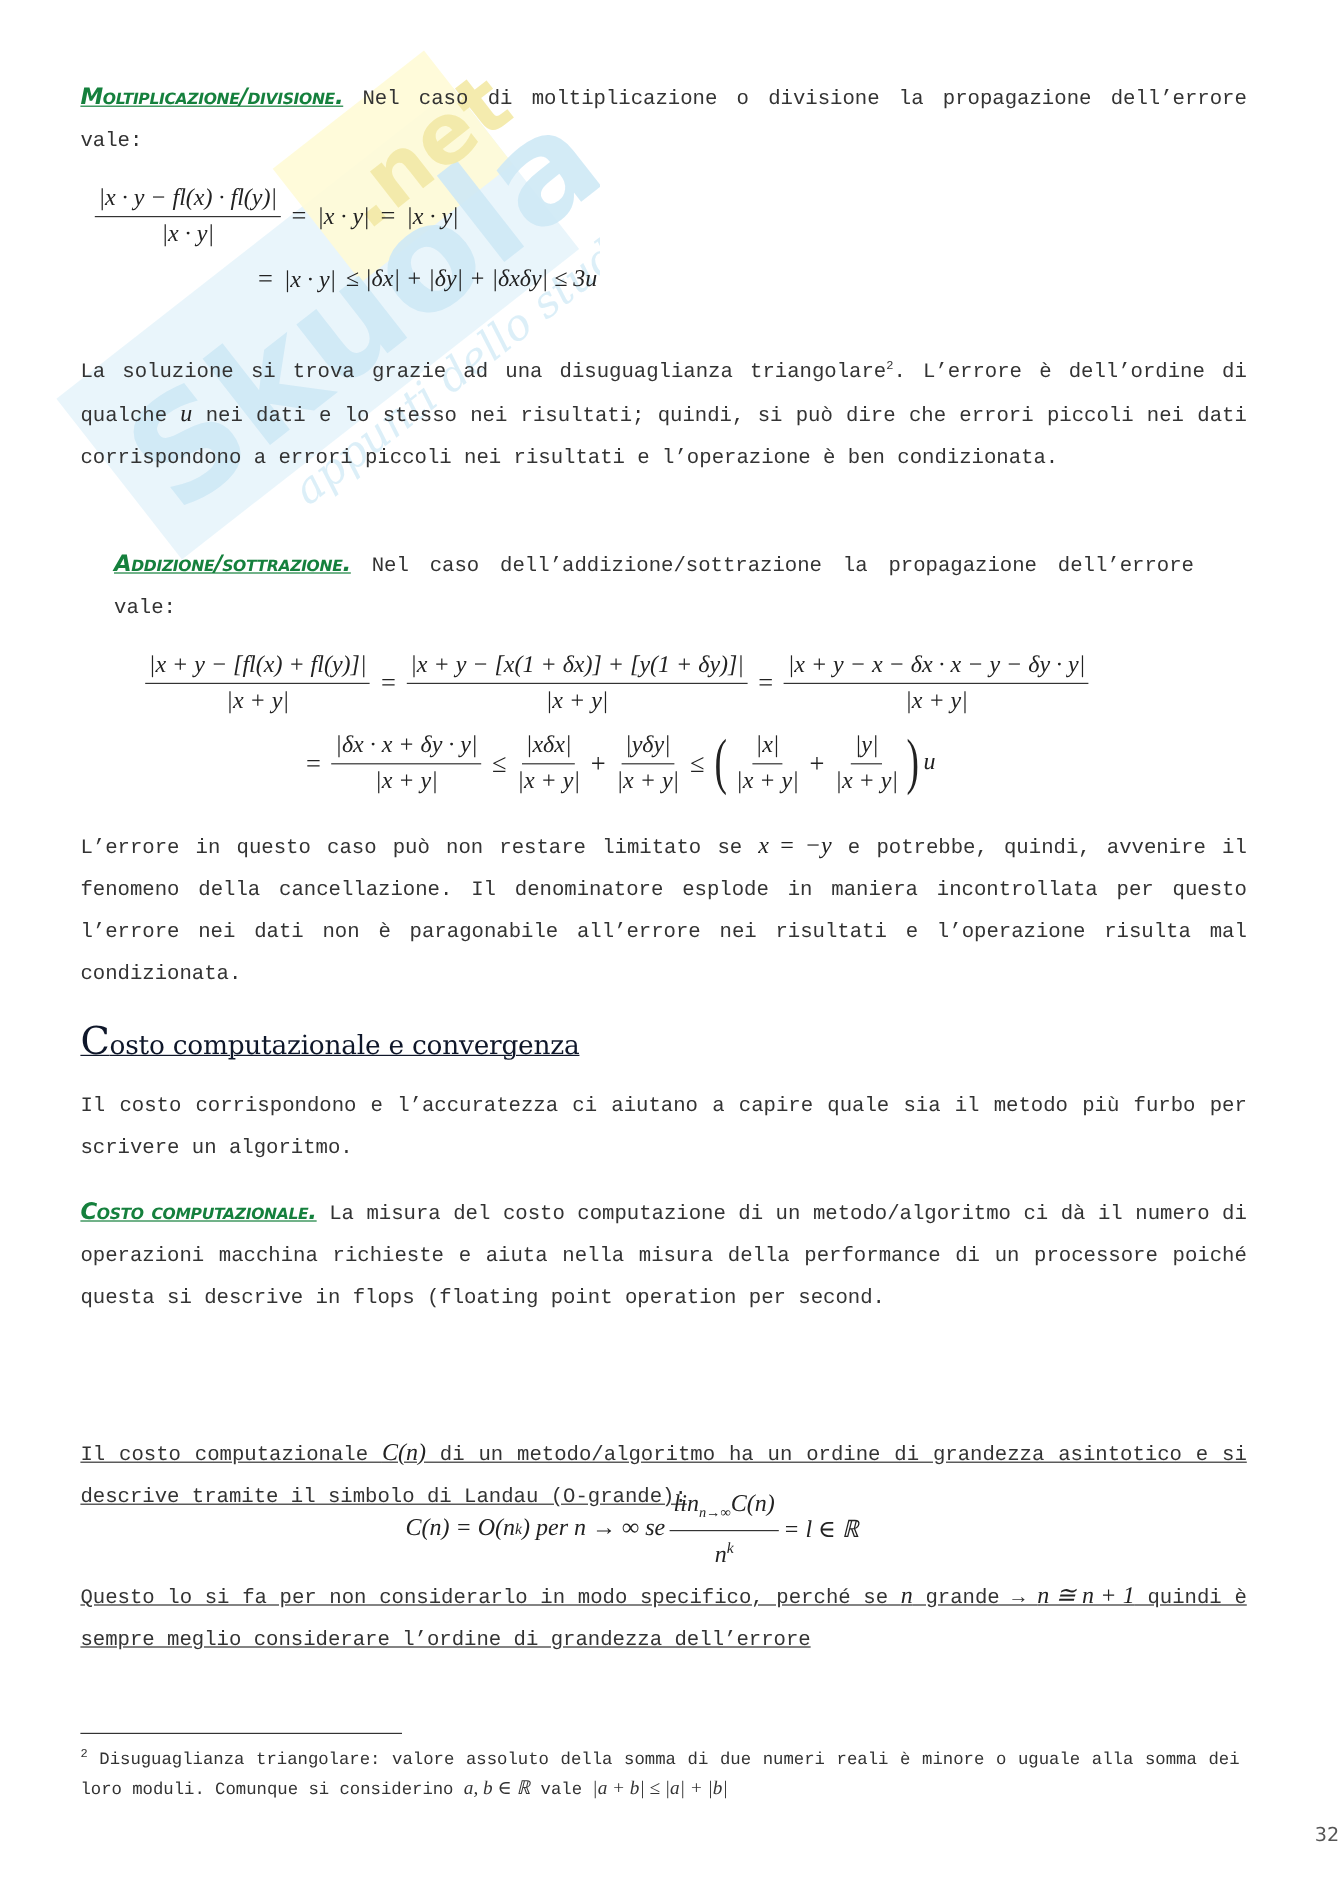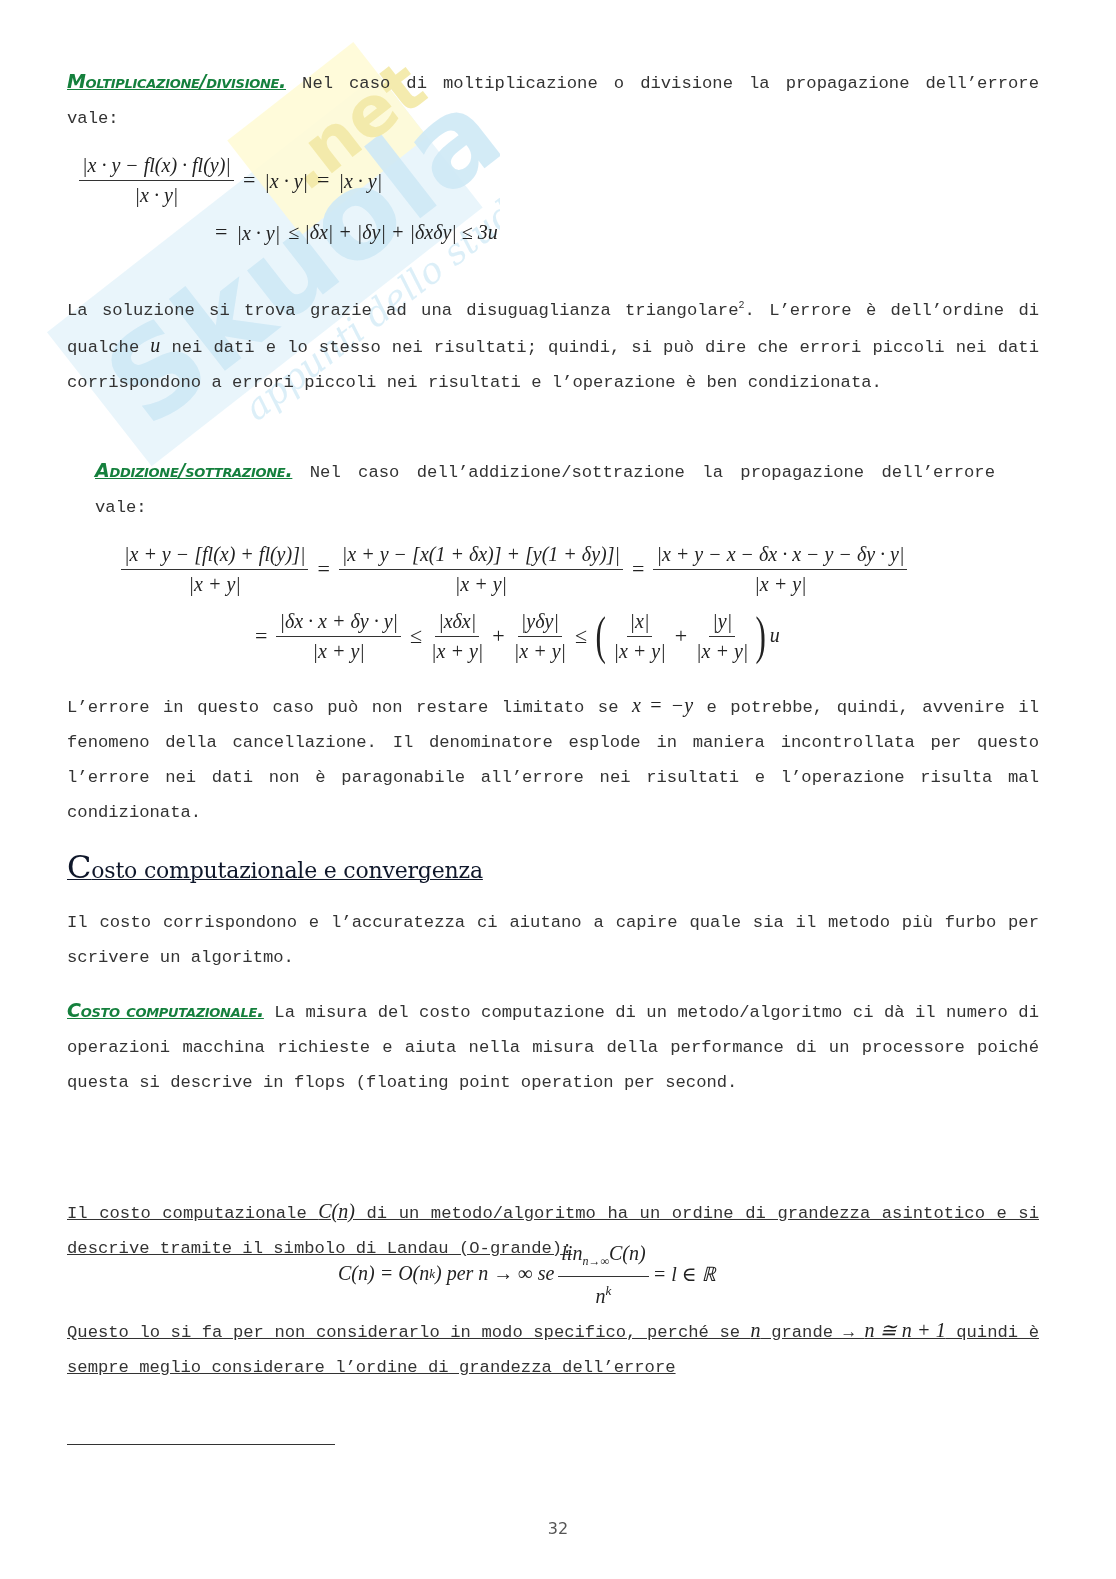--- a/index.html
+++ b/index.html
@@ -21,21 +21,21 @@
   .frac .den { padding-top: 2px; line-height: 24px; }
   .op { font-style: normal; margin: 0 5px; font-size: 22px; }
   .paren { font-style: normal; font-size: 52px; line-height: 1; font-weight: 200; transform: scaleX(0.6); display: inline-block; }
 
   .section-title { font-family: "DejaVu Serif", "Liberation Serif", serif; font-size: 22px; color: #0f172a; text-decoration: underline; text-decoration-thickness: 1px; font-weight: normal; margin: 0; letter-spacing: -0.2px; }
   .section-title .cap { font-size: 32px; font-weight: 200; }
 
   .footnote-rule { position: absolute; left: 67px; top: 1444px; width: 268px; border-top: 1.3px solid #333; }
   .footnote { position: absolute; left: 67px; top: 1455px; width: 966px; font-family: "Liberation Mono", "DejaVu Sans Mono", monospace; font-size: 14.4px; color: #333; line-height: 24px; text-align: justify; }
   .footnote .mi { font-family: "Liberation Serif", "DejaVu Serif", serif; font-style: italic; font-size: 16px; }
-  .page-number { position: absolute; left: 0; width: 1116px; top: 1519px; text-align: center; font-family: "DejaVu Sans", sans-serif; font-size: 16px; color: #555; }
+  .page-number { position: absolute; left: 0; width: 1116px; top: 1519px; text-align: right; font-family: "DejaVu Sans", sans-serif; font-size: 16px; color: #555; }
 
   .abs { position: absolute; }
 </style>
 </head>
 <body>
 
 <div class="page">
 
   <svg class="wm" viewBox="0 0 480 480">
     <g transform="rotate(-38 240 240)">
@@ -157,15 +157,18 @@
       <span class="den"><span>n</span><sup style="font-size:13px">k</sup></span>
     </span>
     <span>= l ∈ ℝ</span>
   </div>
 
   <p class="p abs" style="left:67px; top:1313px; width:972px;text-decoration:underline;">
     <span>Questo lo si fa per non considerarlo in modo specifico, perché se </span><span class="mi">n</span><span> grande → </span><span class="mi">n ≅ n + 1</span><span> quindi è sempre meglio considerare l’ordine di grandezza dell’errore</span>
   </p>
 
   <div class="footnote-rule"></div>
+  <div class="footnote">
+    <sup class="fn">2</sup><span> Disuguaglianza triangolare: valore assoluto della somma di due numeri reali è minore o uguale alla somma dei loro moduli. Comunque si considerino </span><span class="mi">a, b ∈ ℝ</span><span> vale </span><span class="mi">|a + b| ≤ |a| + |b|</span>
+  </div>
 
   <div class="page-number">32</div>
 </div>
 
 </body></html>

